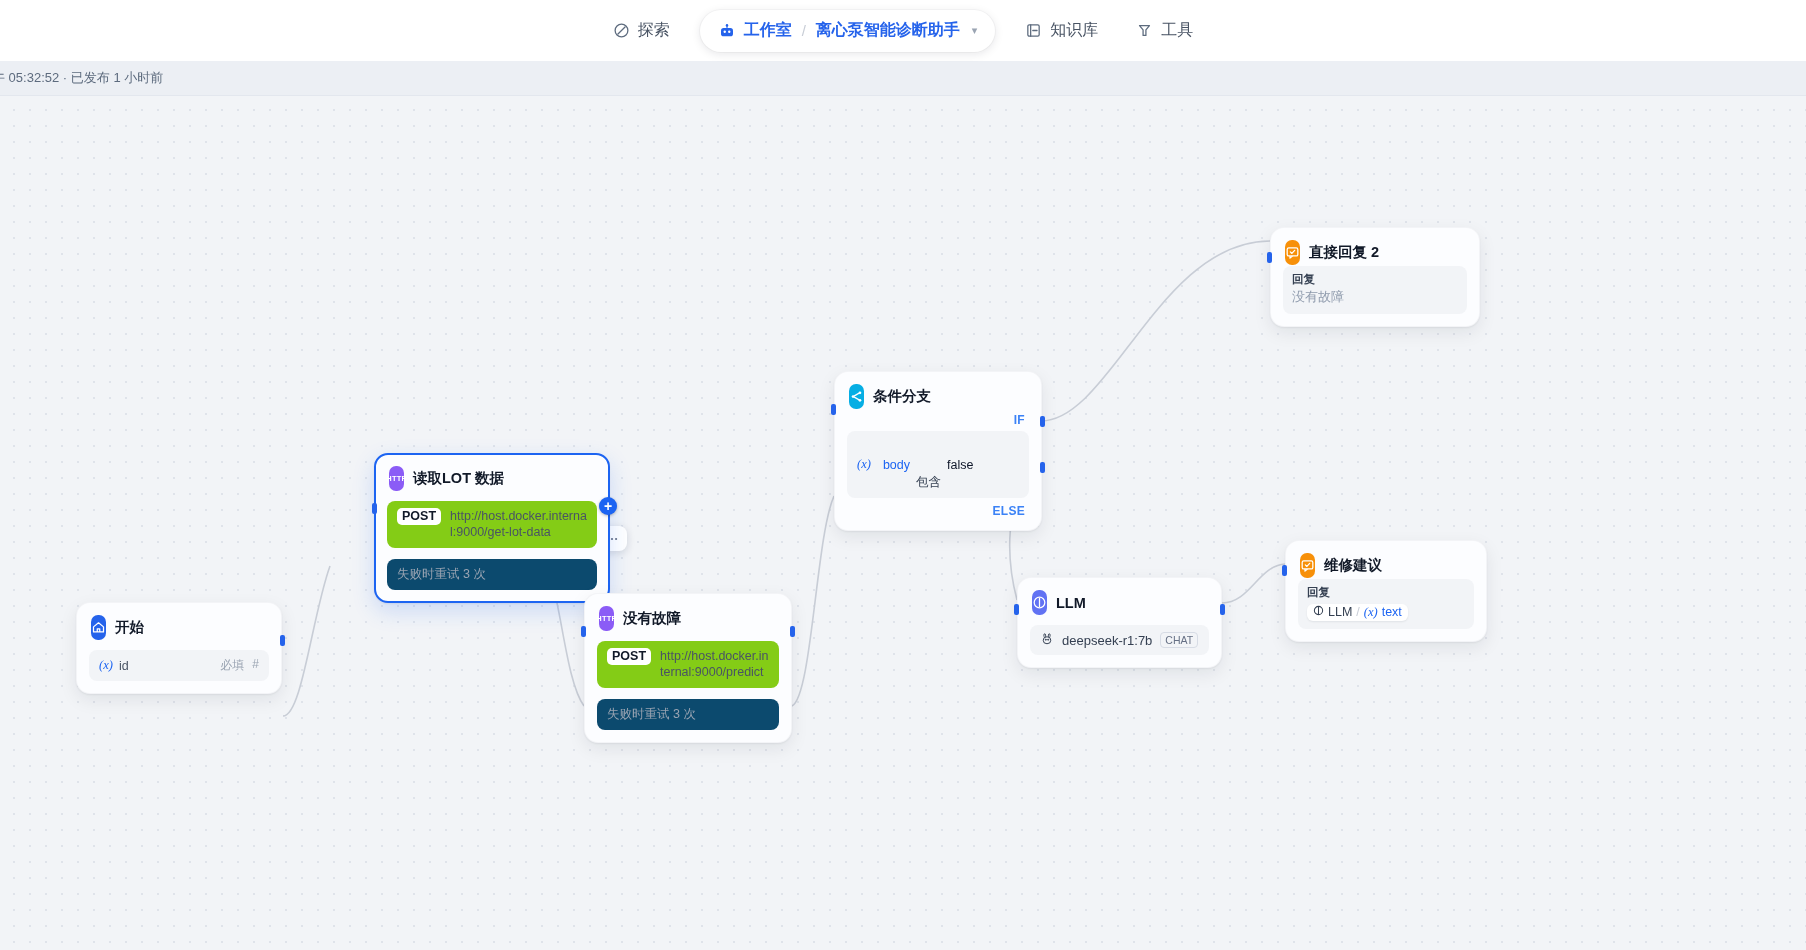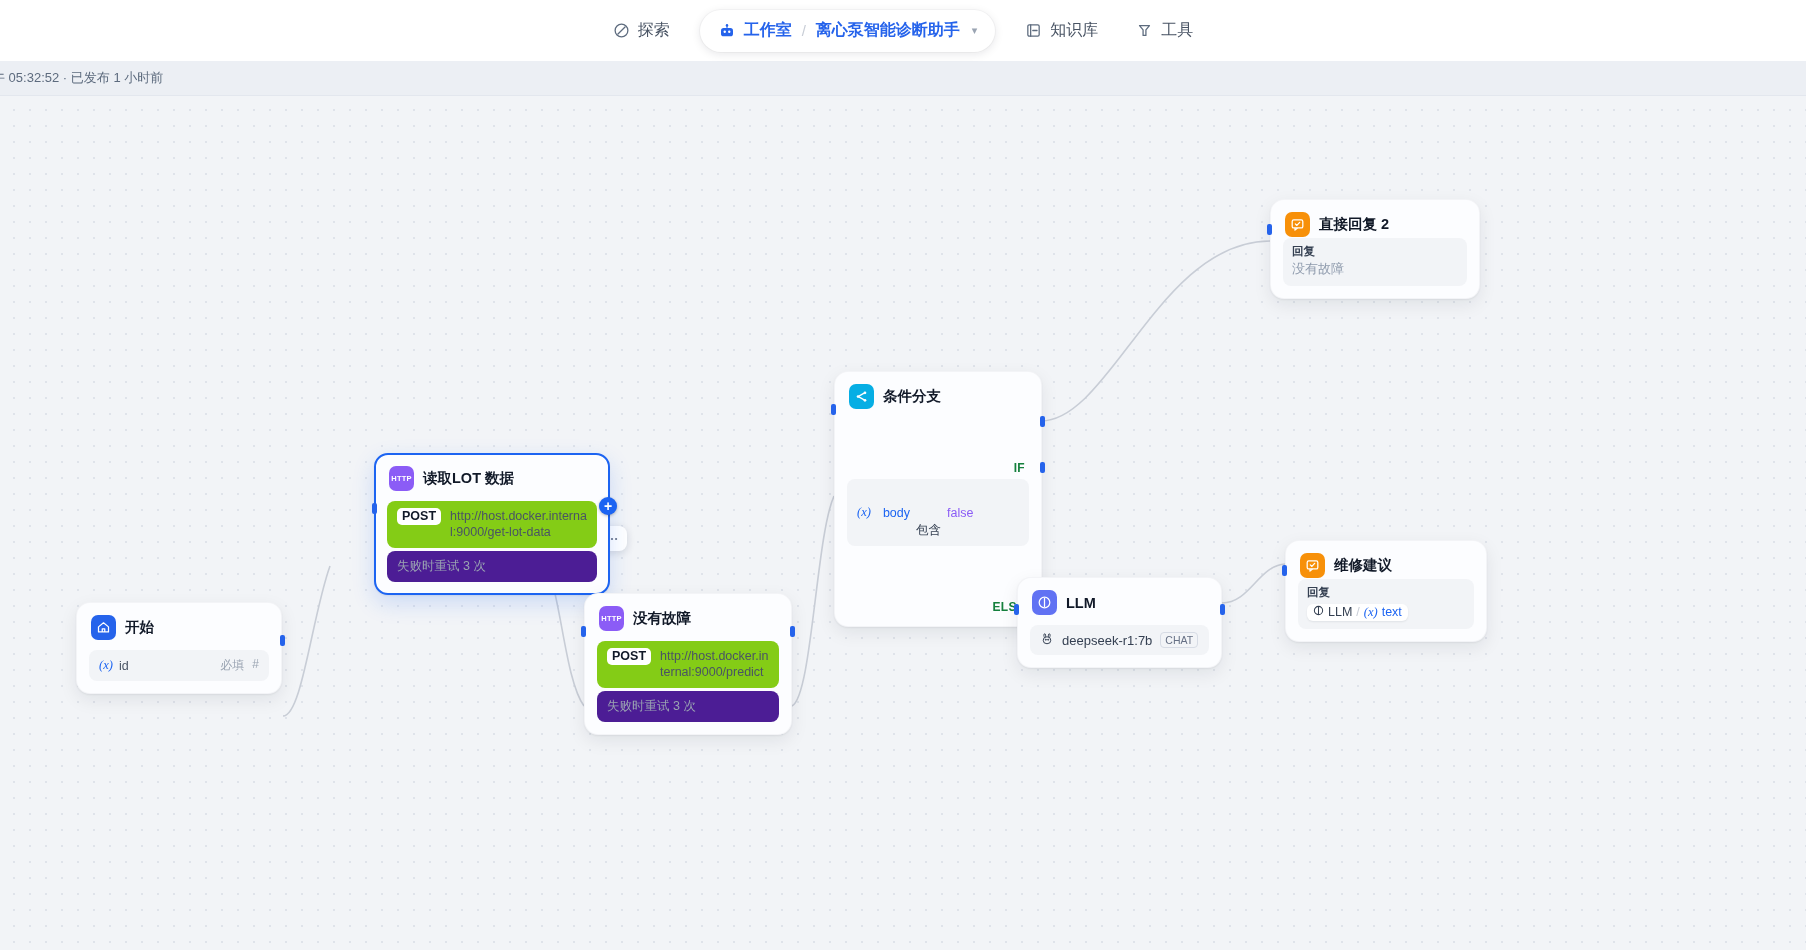--- a/index.html
+++ b/index.html
@@ -109,21 +109,21 @@
     box-shadow: 0 1px 2px rgba(16,24,40,.06), 0 8px 22px rgba(28,100,242,.18);
     padding: 9px 11px 11px 11px;
   }
   .node-head {
     display: flex;
     align-items: center;
     gap: 9px;
     padding: 2px 2px 0 2px;
   }
   .node-icon {
-    width: 25px; height: 25px;
+    width: 15px; height: 25px;
     border-radius: 7px;
     display: flex; align-items: center; justify-content: center;
     flex: none;
     color: #fff;
   }
   .node-icon.http { background: #8b5cf6; font-size: 7.5px; font-weight: bold; letter-spacing: .2px;}
   .node-icon.start { background: #2563eb; }
   .node-icon.branch { background: #06aee4; }
   .node-icon.answer { background: #f79009; }
   .node-icon.llm { background: #6172f3; }
@@ -154,22 +154,22 @@
     line-height: 17px;
     flex: none;
   }
   .url {
     font-size: 12.5px;
     color: #495464;
     word-break: break-all;
     line-height: 1.3;
   }
   .retry {
-    margin-top: 3px;
-    background: #4c1d95;
+    margin-top: 11px;
+    background: #0c4a6e;
     border-radius: 8px;
     padding: 7px 10px;
     font-size: 12.5px;
     color: #9aa4b2;
   }
 
   .var-row {
     margin-top: 10px;
     background: #f2f4f7;
     border-radius: 8px;
@@ -179,38 +179,37 @@
     font-size: 12.5px;
   }
   .var-x { color: #1c64f2; font-style: italic; margin-right: 6px; font-family: "Liberation Serif", serif; font-size:12.5px;}
   .var-name { color: #495464; }
   .var-right { margin-left: auto; color: #9aa4b2; font-size: 12px; display:flex; gap:8px;text-align:center;}
 
   .cond-label {
     text-align: right;
     font-size: 12px;
     font-weight: bold;
-    color: #15803d;
+    color: #3b82f6;
     padding: 4px 4px 0 0;
     letter-spacing: .3px;
-    margin-top: 48px;
   }
   .cond-expr {
     margin-top: 4px;
     background: #f2f4f7;
     border-radius: 8px;
     padding: 7px 10px;
     font-size: 12.5px;
     display: flex;
     align-items: center;
     gap: 6px;
   }
   .cond-expr .kw-var { color: #1c64f2; }
   .cond-expr .kw-op { color: #354052; margin-top: 36px; }
-  .cond-expr .kw-val { color: #8b5cf6; }
+  .cond-expr .kw-val { color: #0f172a; }
 
   .sub-label {
     font-size: 11.5px;
     font-weight: bold;
     color: #354052;
     margin-bottom: 2px;
   }
   .answer-body {
     margin-top: 1px;
     background: #f2f4f7;
@@ -456,21 +455,21 @@
       <span class="kw-var">body</span>
       <span class="kw-op">包含</span>
       <span class="kw-val">false</span>
     </div>
     <div class="cond-label" style="padding-top:6px;">ELSE</div>
     <div class="handle l" style="top:32px;"></div>
     <div class="handle r" style="top:44px;"></div>
     <div class="handle r" style="top:90px;"></div>
   </div>
 
-  <div class="node" style="left:1270px; top:103px; width:210px;">
+  <div class="node" style="left:1270px; top:131px; width:210px;">
     <div class="node-head">
       <span class="node-icon answer">
         <svg width="15" height="15" viewBox="0 0 24 24" fill="none" stroke="#fff" stroke-width="2">
           <rect x="3.5" y="4.5" width="17" height="13" rx="2.5"></rect>
           <path d="M8 17.5 L8 21 L12 17.5" stroke-linejoin="round"></path>
           <path d="M8.5 11 L11 13.5 L15.5 8.5" stroke-linecap="round" stroke-linejoin="round"></path>
         </svg>
       </span>
       <span class="node-title">直接回复 2</span>
     </div>

